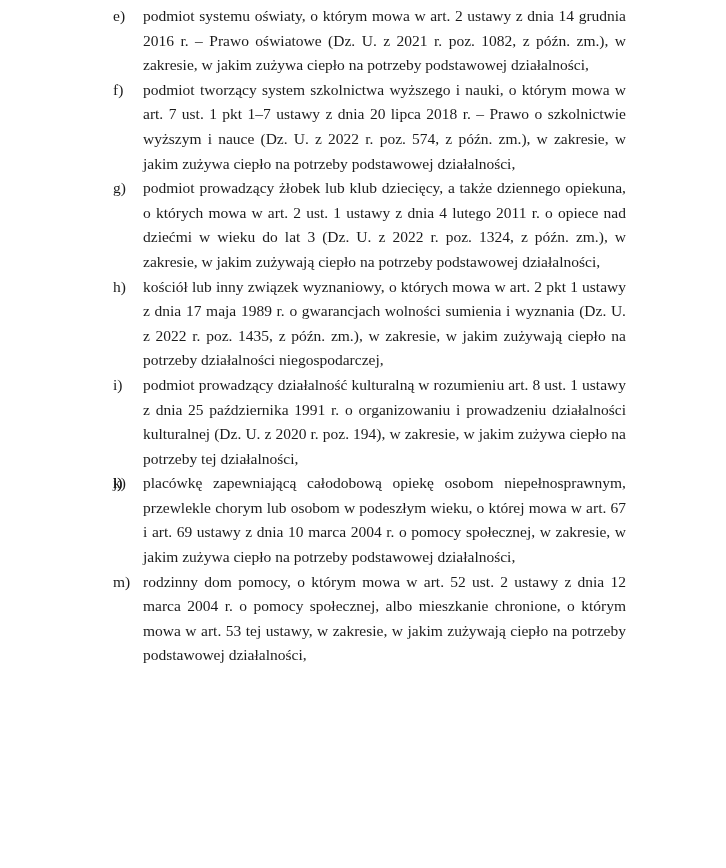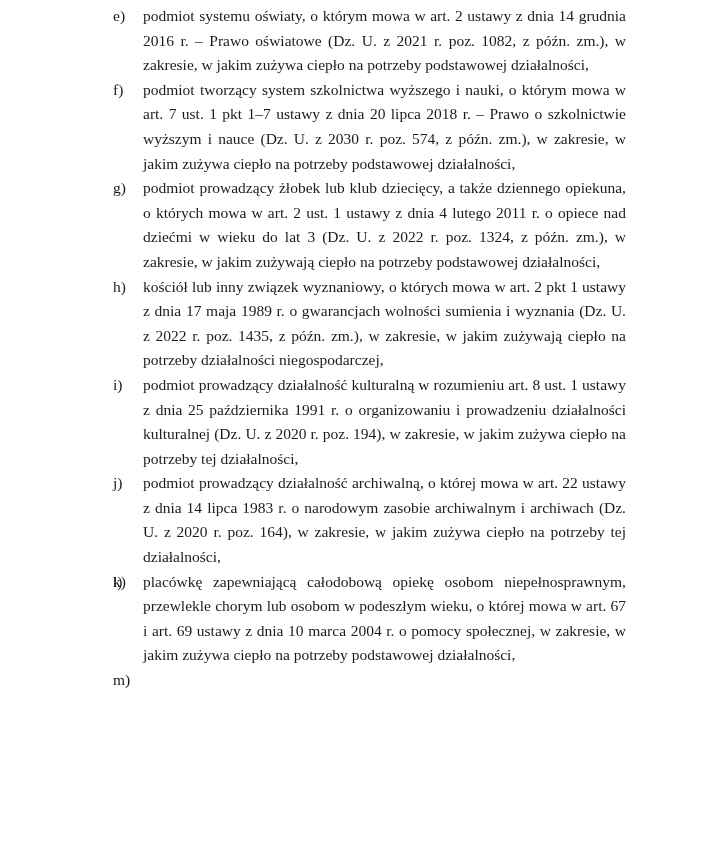--- a/index.html
+++ b/index.html
@@ -43,50 +43,50 @@
 <div class="page">
   <div class="text-block">
 
     <div class="legal-item">
       <span class="item-label">e)</span>
       <span class="item-text">podmiot systemu oświaty, o którym mowa w art. 2 ustawy z dnia 14 grudnia 2016 r. – Prawo oświatowe (Dz. U. z 2021 r. poz. 1082, z późn. zm.), w zakresie, w jakim zużywa ciepło na potrzeby podstawowej działalności,</span>
     </div>
 
     <div class="legal-item">
       <span class="item-label">f)</span>
-      <span class="item-text">podmiot tworzący system szkolnictwa wyższego i nauki, o którym mowa w art. 7 ust. 1 pkt 1–7 ustawy z dnia 20 lipca 2018 r. – Prawo o szkolnictwie wyższym i nauce (Dz. U. z 2030 r. poz. 574, z późn. zm.), w zakresie, w jakim zużywa ciepło na potrzeby podstawowej działalności,</span>
+      <span class="item-text">podmiot tworzący system szkolnictwa wyższego i nauki, o którym mowa w art. 7 ust. 1 pkt 1–7 ustawy z dnia 20 lipca 2018 r. – Prawo o szkolnictwie wyższym i nauce (Dz. U. z 2022 r. poz. 574, z późn. zm.), w zakresie, w jakim zużywa ciepło na potrzeby podstawowej działalności,</span>
     </div>
 
     <div class="legal-item">
       <span class="item-label">g)</span>
       <span class="item-text">podmiot prowadzący żłobek lub klub dziecięcy, a także dziennego opiekuna, o których mowa w art. 2 ust. 1 ustawy z dnia 4 lutego 2011 r. o opiece nad dziećmi w wieku do lat 3 (Dz. U. z 2022 r. poz. 1324, z późn. zm.), w zakresie, w jakim zużywają ciepło na potrzeby podstawowej działalności,</span>
     </div>
 
     <div class="legal-item">
       <span class="item-label">h)</span>
       <span class="item-text">kościół lub inny związek wyznaniowy, o których mowa w art. 2 pkt 1 ustawy z dnia 17 maja 1989 r. o gwarancjach wolności sumienia i wyznania (Dz. U. z 2022 r. poz. 1435, z późn. zm.), w zakresie, w jakim zużywają ciepło na potrzeby działalności niegospodarczej,</span>
     </div>
 
     <div class="legal-item">
       <span class="item-label">i)</span>
       <span class="item-text">podmiot prowadzący działalność kulturalną w rozumieniu art. 8 ust. 1 ustawy z dnia 25 października 1991 r. o organizowaniu i prowadzeniu działalności kulturalnej (Dz. U. z 2020 r. poz. 194), w zakresie, w jakim zużywa ciepło na potrzeby tej działalności,</span>
     </div>
 
     <div class="legal-item">
       <span class="item-label">j)</span>
-      <span class="item-text">podmiot prowadzący działalność archiwalną, o której mowa w art. 22 ustawy z dnia 14 lipca 1983 r. o narodowym zasobie archiwalnym i archiwach (Dz. U. z 2020 r. poz. 164), w zakresie, w jakim zużywa ciepło na potrzeby tej działalności,</span>
     </div>
 
     <div class="legal-item">
       <span class="item-label">k)</span>
     </div>
 
     <div class="legal-item">
       <span class="item-label">l)</span>
       <span class="item-text">placówkę zapewniającą całodobową opiekę osobom niepełnosprawnym, przewlekle chorym lub osobom w podeszłym wieku, o której mowa w art. 67 i art. 69 ustawy z dnia 10 marca 2004 r. o pomocy społecznej, w zakresie, w jakim zużywa ciepło na potrzeby podstawowej działalności,</span>
     </div>
 
     <div class="legal-item">
       <span class="item-label">m)</span>
+      <span class="item-text">rodzinny dom pomocy, o którym mowa w art. 52 ust. 2 ustawy z dnia 12 marca 2004 r. o pomocy społecznej, albo mieszkanie chronione, o którym mowa w art. 53 tej ustawy, w zakresie, w jakim zużywają ciepło na potrzeby podstawowej działalności,</span>
     </div>
 
   </div>
 </div>
 
 </body></html>

